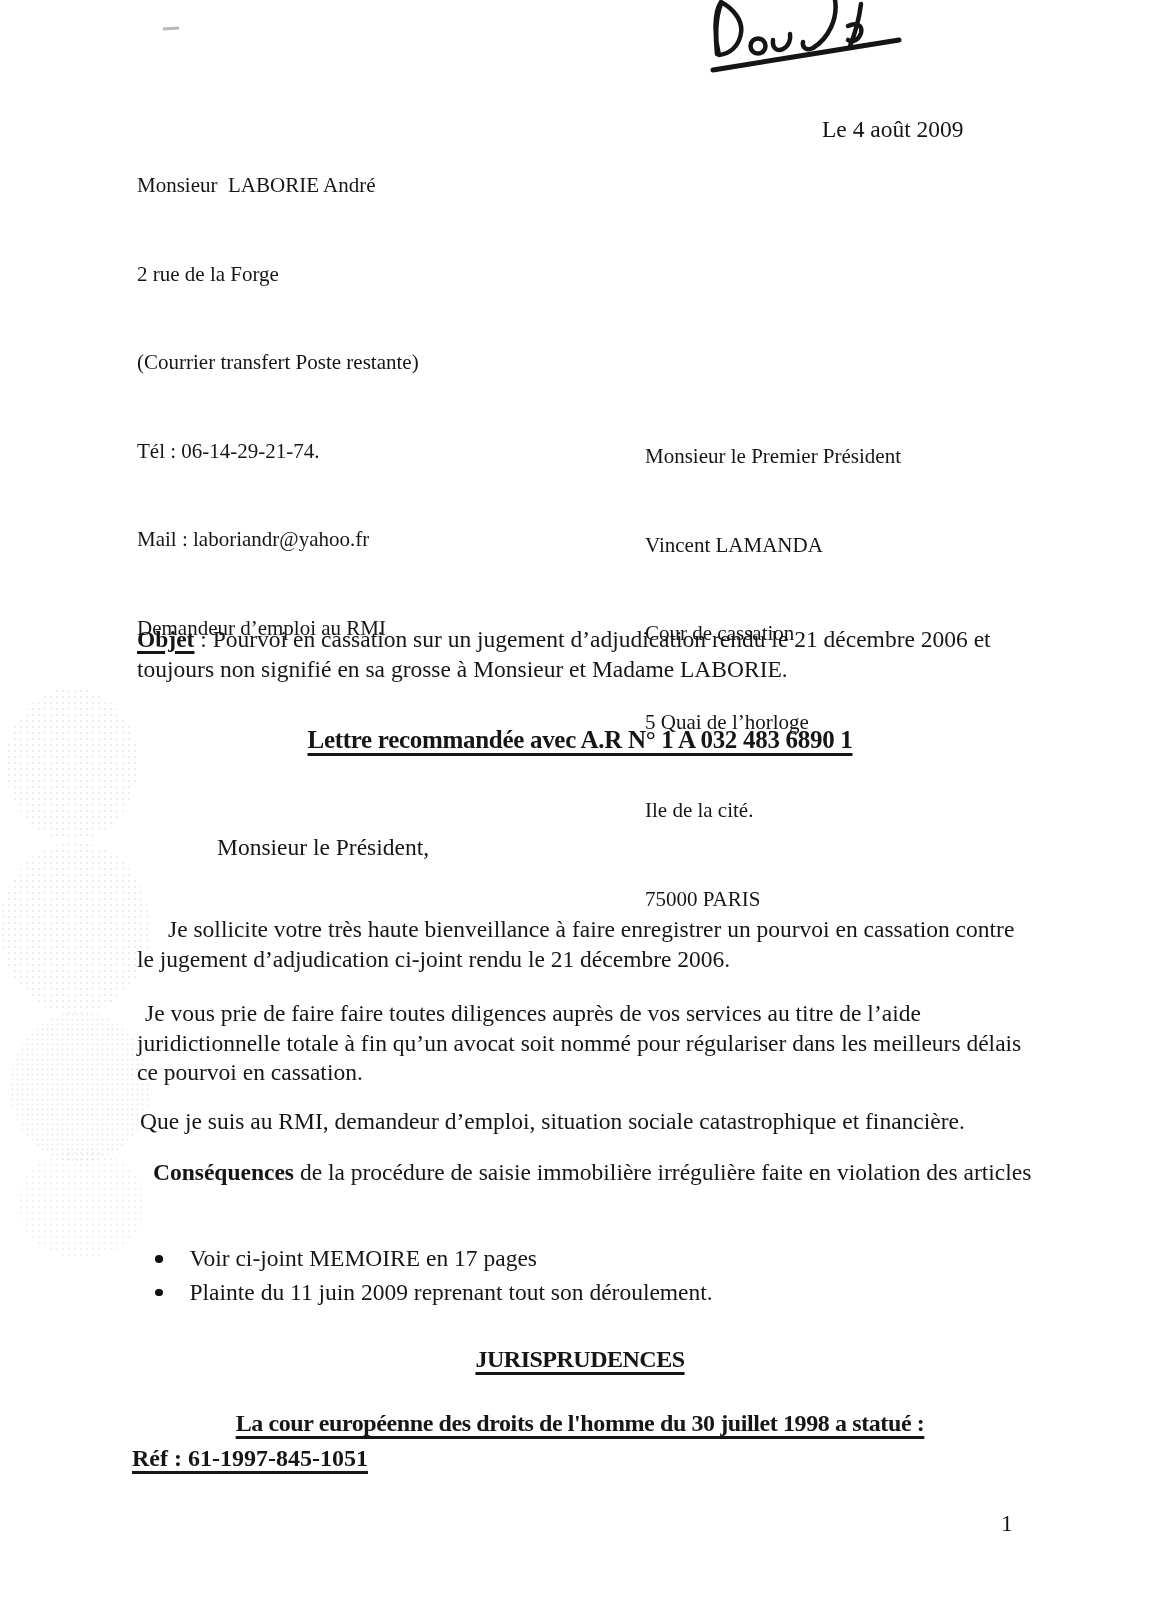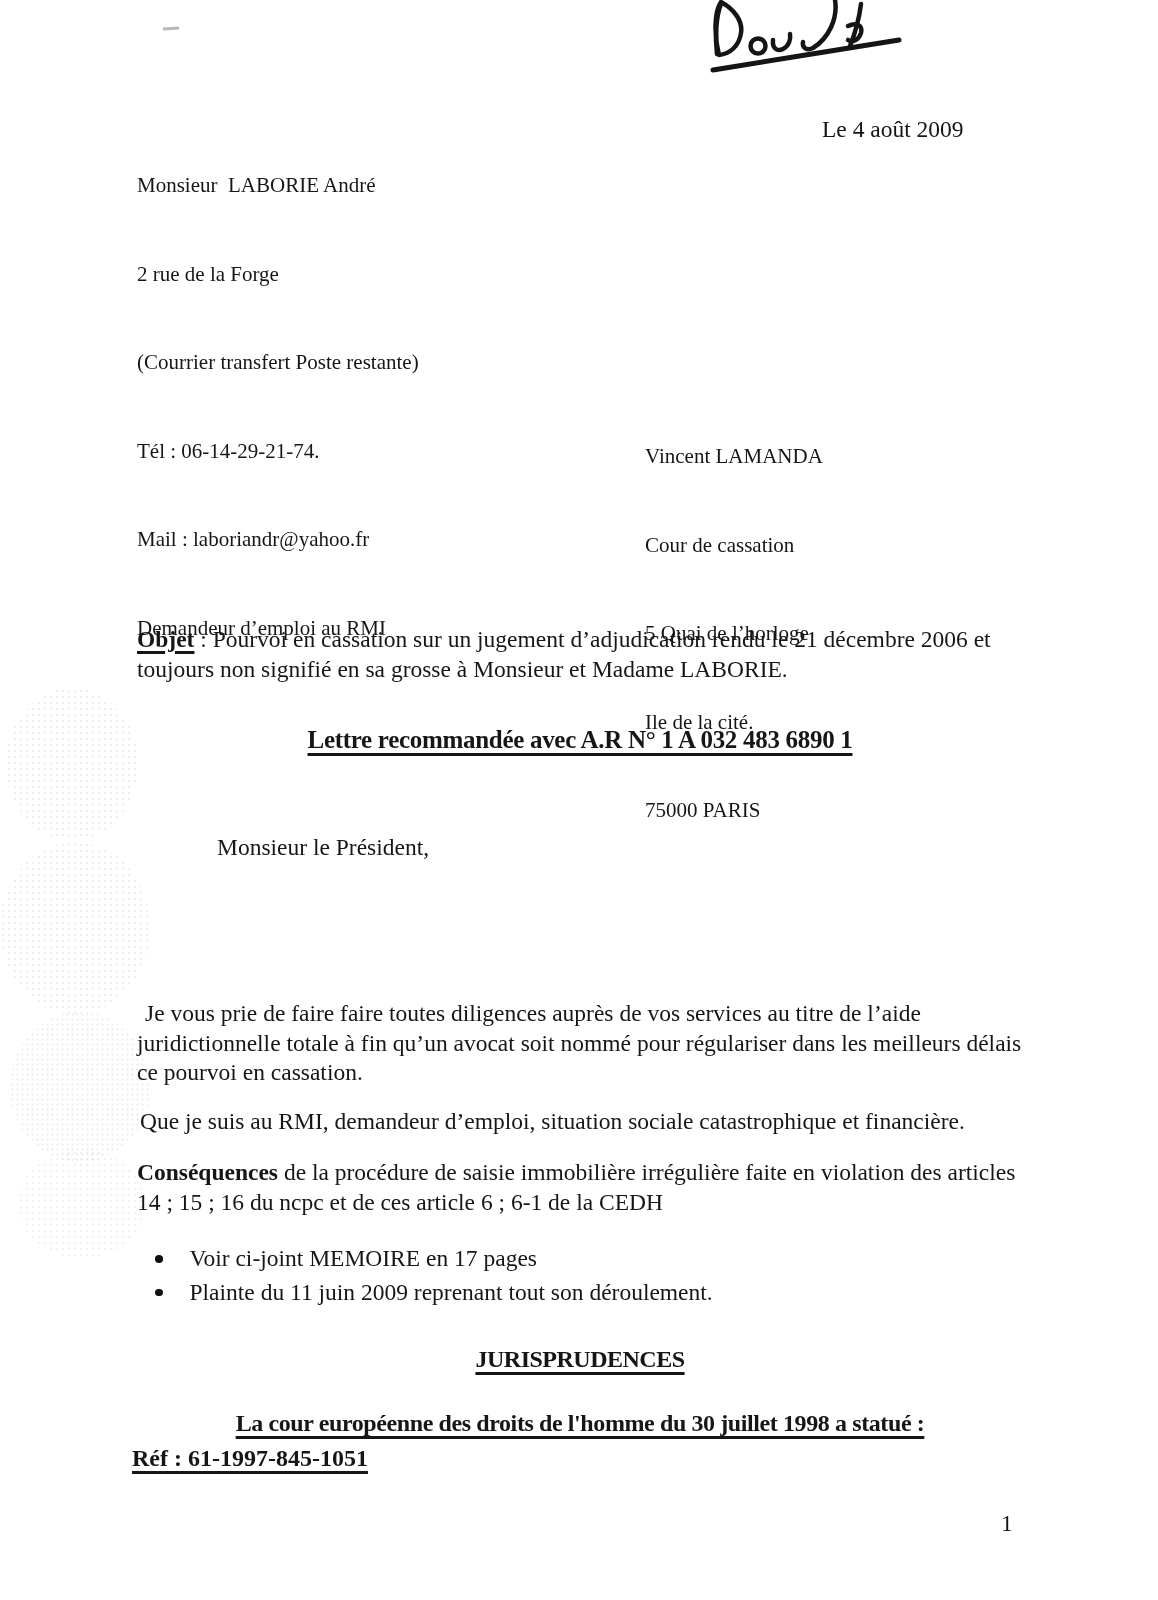--- a/index.html
+++ b/index.html
@@ -27,21 +27,21 @@
   #salutation { left:217px; top:833px; }
 
   #p1 { left:137px; top:915px; width:910px; }
   #p1 .l0 { padding-left:31px; }
   #p2 { left:137px; top:999px; width:912px; }
   #p2 .l0 { padding-left:8px; }
   #p3 { left:137px; top:1107px; width:912px; }
   #p3 .l0 { padding-left:3px; }
 
   #consequences { left:137px; top:1158px; width:910px; }
-  #consequences .label { font-weight:bold; }
+  #consequences .label { font-weight:bold;margin-left:16px; }
 
   #bullets { left:155px; top:1242px; font-size:23.5px; }
   .bullet-item { display:flex; line-height:33.5px; }
   .dot { flex:0 0 auto; width:7.5px; height:7.5px; border-radius:50%; background:#101010; margin:13px 27px 0 0; }
 
   #jurisprudences-heading { left:120px; top:1342px; width:920px; text-align:center;
     font-size:24px; line-height:34px; font-weight:bold; letter-spacing:-0.5px;
     text-decoration:underline; text-decoration-thickness:3px; text-underline-offset:5px; }
 
   #echr-statement { left:120px; top:1408px; width:920px; text-align:center;
@@ -97,50 +97,54 @@
     <div class="line">2 rue de la Forge</div>
     <div class="line">(Courrier transfert Poste restante)</div>
     <div class="line">Tél : 06-14-29-21-74.</div>
     <div class="line">Mail : laboriandr@yahoo.fr</div>
     <div class="line">Demandeur d’emploi au RMI</div>
   </div>
 
   <div id="letter-date" class="abs">Le 4 août 2009</div>
 
   <div id="recipient" class="abs addr">
+    <div class="line">Monsieur le Premier Président</div>
     <div class="line">Vincent LAMANDA</div>
     <div class="line">Cour de cassation</div>
     <div class="line">5 Quai de l’horloge</div>
     <div class="line">Ile de la cité.</div>
     <div class="line">75000 PARIS</div>
   </div>
 
   <div id="objet" class="abs body-text">
     <div class="line"><span class="label">Objet</span><span> : Pourvoi en cassation sur un jugement d’adjudication rendu le 21 décembre 2006 et</span></div>
     <div class="line">toujours non signifié en sa grosse à Monsieur et Madame LABORIE.</div>
   </div>
 
   <div id="registered" class="abs">Lettre recommandée avec A.R N° 1 A 032 483 6890 1</div>
 
   <div id="salutation" class="abs body-text">Monsieur le Président,</div>
 
+  <div id="p1" class="abs body-text">
+    <div class="line l0">Je sollicite votre très haute bienveillance à faire enregistrer un pourvoi en cassation contre</div>
+    <div class="line">le jugement d’adjudication ci-joint rendu le 21 décembre 2006.</div>
+  </div>
 
   <div id="p3" class="abs body-text">
     <div class="line l0">Que je suis au RMI, demandeur d’emploi, situation sociale catastrophique et financière.</div>
   </div>
 
   <div id="p2" class="abs body-text">
     <div class="line l0">Je vous prie de faire faire toutes diligences auprès de vos services au titre de l’aide</div>
     <div class="line">juridictionnelle totale à fin qu’un avocat soit nommé pour régulariser dans les meilleurs délais</div>
     <div class="line">ce pourvoi en cassation.</div>
   </div>
 
   <div id="consequences" class="abs body-text">
     <div class="line"><span class="label">Conséquences</span><span> de la procédure de saisie immobilière irrégulière faite en violation des articles</span></div>
-    <div class="line">14 ; 15 ; 16 du ncpc et de ces article 6 ; 6-1 de la CEDH</div>
   </div>
 
   <div id="bullets" class="abs">
     <div class="bullet-item">
       <span class="dot"></span>
       <span>Voir ci-joint MEMOIRE en 17 pages</span>
     </div>
     <div class="bullet-item">
       <span class="dot"></span>
       <span>Plainte du 11 juin 2009 reprenant tout son déroulement.</span>

